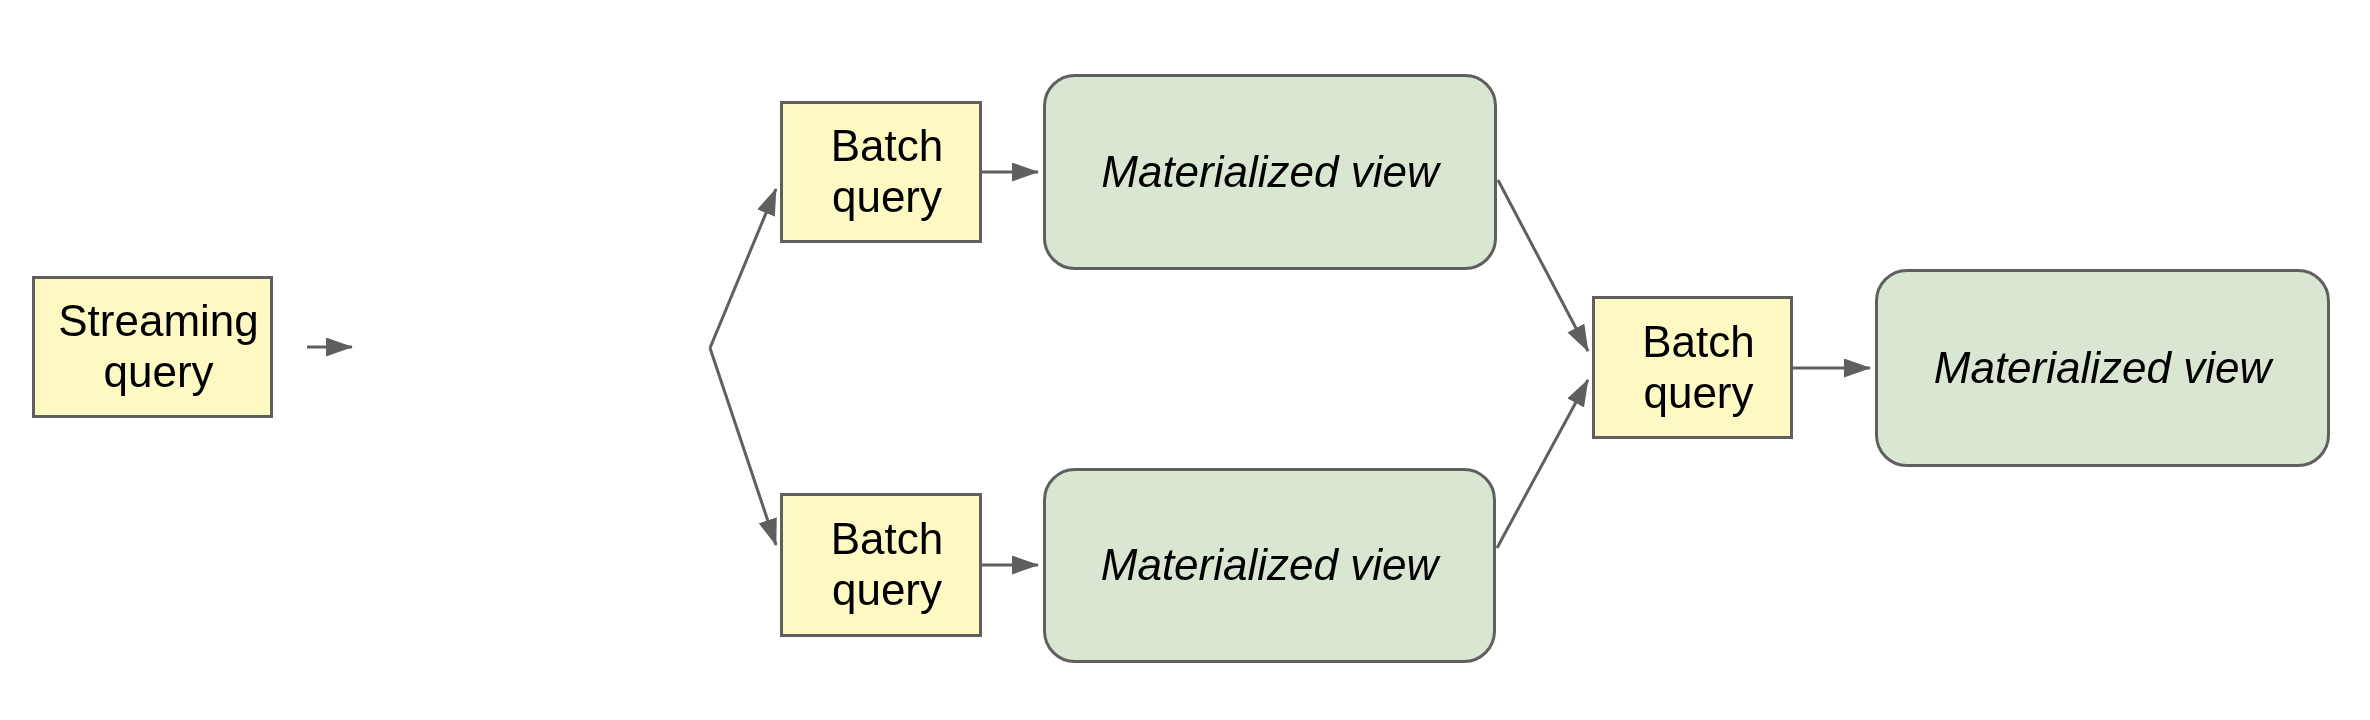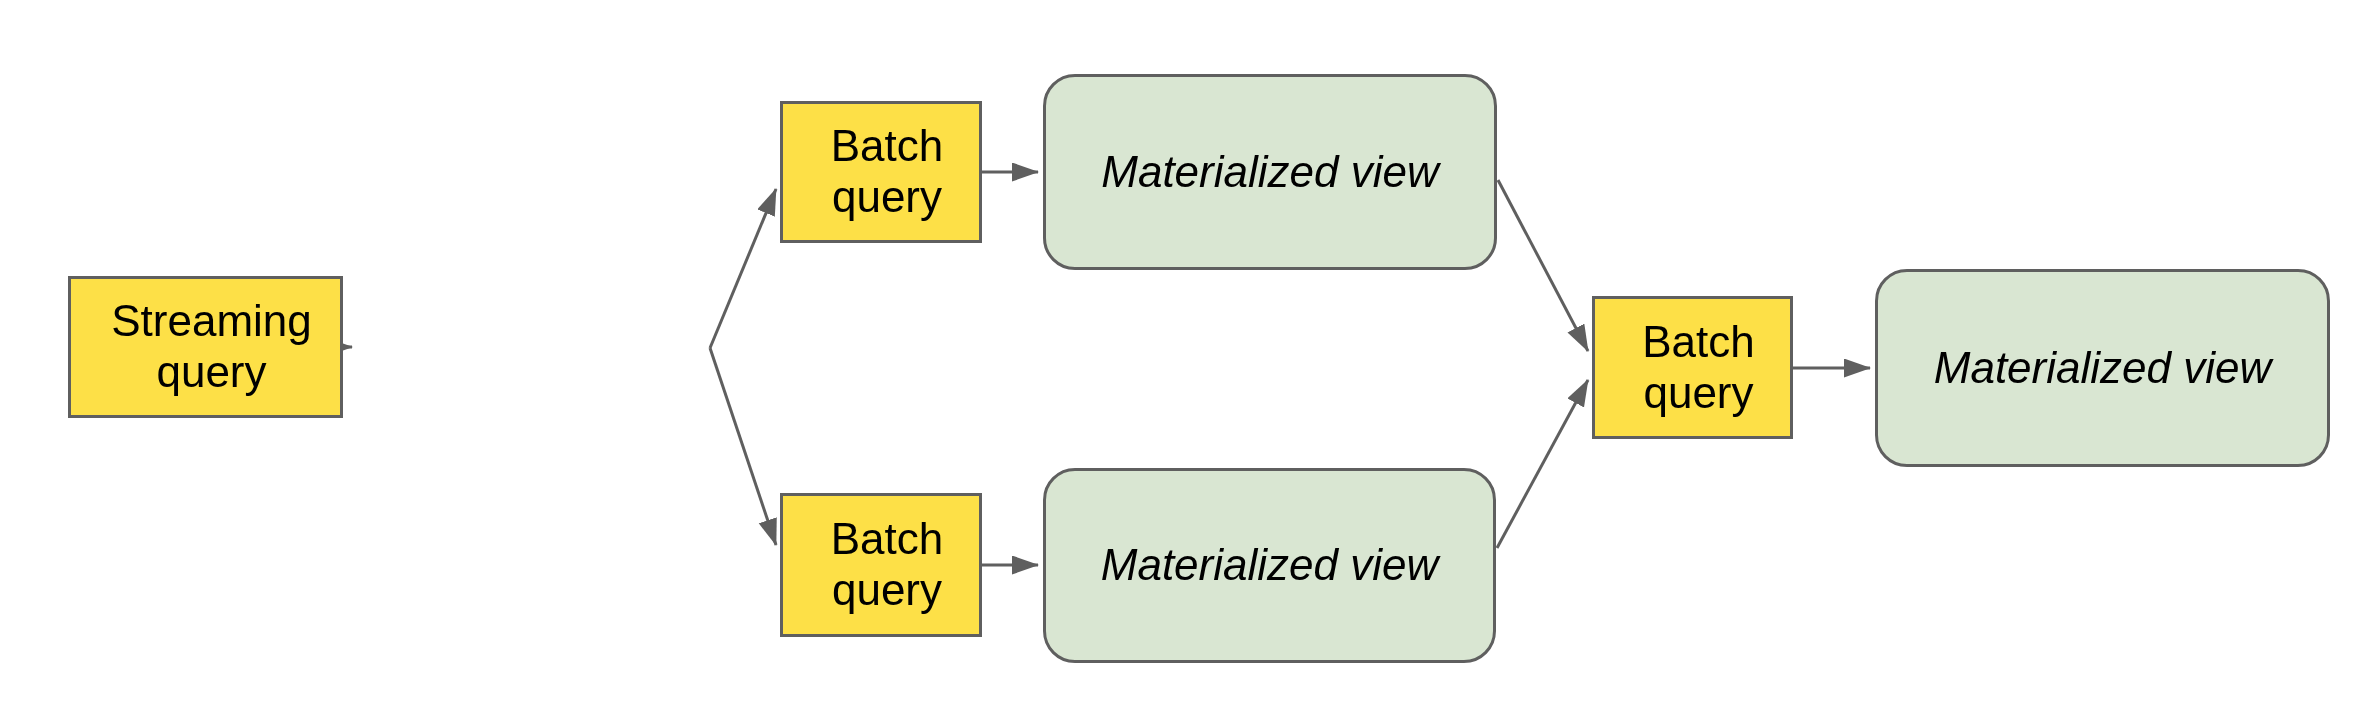--- a/index.html
+++ b/index.html
@@ -33,21 +33,21 @@
     display: flex;
     align-items: center;
     justify-content: center;
     text-align: center;
     border: 3px solid #5f5f5f;
     color: #000000;
     font-size: 44px;
     line-height: 1.15;
   }
   .node-query {
-    background: #fde047;
+    background: #fef9c3;
     padding-left: 12px;
   }
   .node-view {
     background: #d9e6d2;
     border-radius: 32px;
     font-style: italic;
   }
   .node-label {
     display: block;
     padding: 0 14px;
@@ -67,21 +67,21 @@
     <line class="edge" x1="307" y1="347" x2="352" y2="347" marker-end="url(#arrowhead)"></line>
     <line class="edge" x1="710" y1="348" x2="776" y2="189" marker-end="url(#arrowhead)"></line>
     <line class="edge" x1="710" y1="348" x2="776" y2="545" marker-end="url(#arrowhead)"></line>
     <line class="edge" x1="982" y1="172" x2="1038" y2="172" marker-end="url(#arrowhead)"></line>
     <line class="edge" x1="982" y1="565" x2="1038" y2="565" marker-end="url(#arrowhead)"></line>
     <line class="edge" x1="1498" y1="180" x2="1588" y2="351" marker-end="url(#arrowhead)"></line>
     <line class="edge" x1="1497" y1="548" x2="1588" y2="380" marker-end="url(#arrowhead)"></line>
     <line class="edge" x1="1793" y1="368" x2="1870" y2="368" marker-end="url(#arrowhead)"></line>
   </svg>
 
-  <div class="node node-query" style="left:32px; top:276px; width:275px; height:142px;margin-left:36px;">
+  <div class="node node-query" style="left:32px; top:276px; width:241px; height:142px;">
     <span class="node-label">Streaming query</span>
   </div>
 
 
   <div class="node node-query" style="left:780px; top:101px; width:202px; height:142px;">
     <span class="node-label">Batch query</span>
   </div>
 
   <div class="node node-view" style="left:1043px; top:74px; width:454px; height:196px;">
     <span class="node-label">Materialized view</span>

